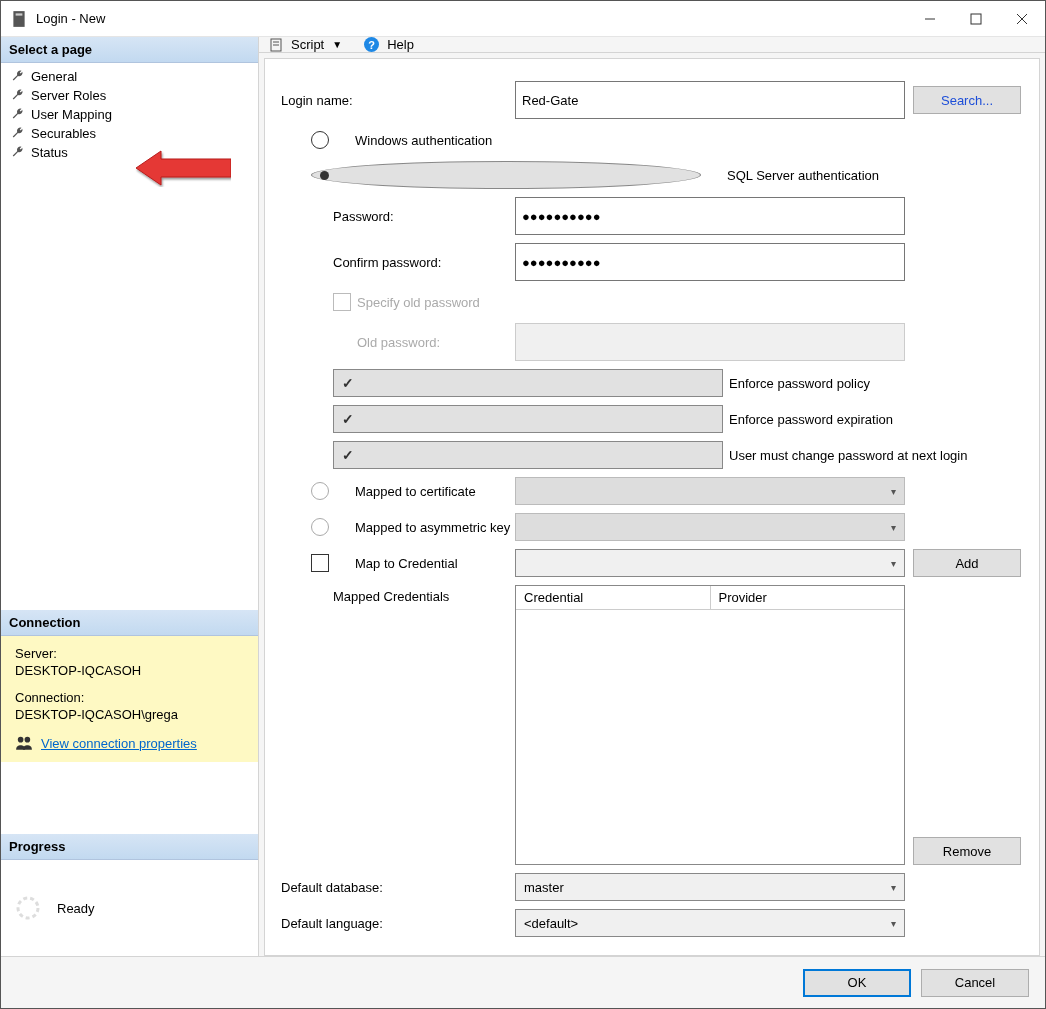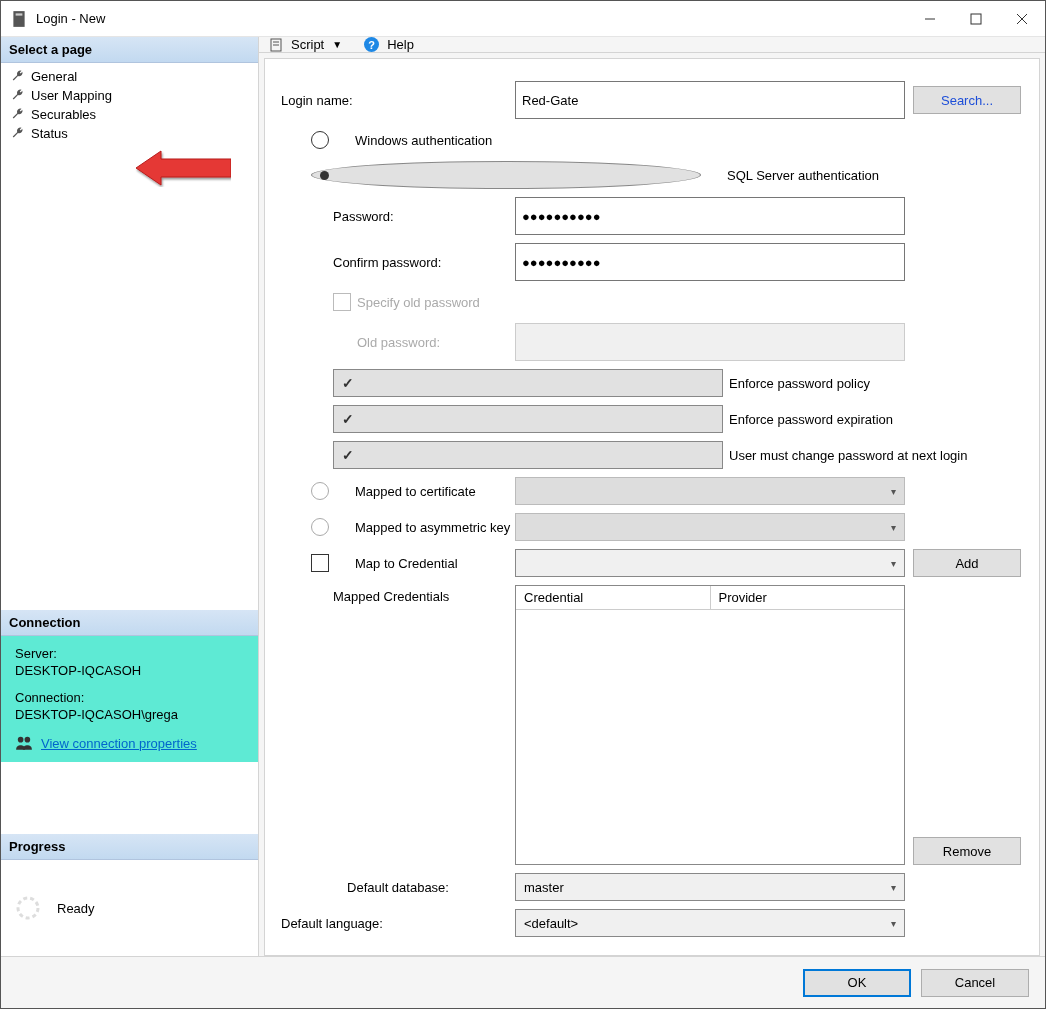--- a/index.html
+++ b/index.html
@@ -17,21 +17,21 @@
 .sidebar { width: 258px; background: #f5f5f5; border-right: 1px solid #d4d4d4; display: flex; flex-direction: column; position: relative; }
 .content { flex: 1; background: #f5f5f5; padding: 0; display: flex; flex-direction: column; position: relative; }
 
 
 .section-hdr { background: linear-gradient(#d6e5f5, #c2d9f0); padding: 5px 8px; font-weight: bold; border-bottom: 1px solid #b0c4de; }
 .pages { background: #fff; padding: 4px 0; flex: 0 0 auto; }
 .page-item { display: flex; align-items: flex-start; padding: 2px 10px; gap: 6px; cursor: pointer; }
 .page-item .wrench { width: 14px; height: 14px; }
 .spacer { flex: 1; background: #fff; }
 
-.conn-box { background: #5eead4; padding: 10px 14px; }
+.conn-box { background: #fef9c3; padding: 10px 14px; }
 .conn-label { margin-bottom: 2px; }
 .conn-val { margin-bottom: 12px; }
 .conn-link { display: flex; align-items: center; gap: 8px; }
 .conn-link a { color: #0066cc; text-decoration: underline; }
 .people-icon { width: 18px; height: 18px; }
 
 .progress-box { background: #fff; padding: 12px 14px; display: flex; align-items: center; gap: 16px; height: 96px;}
 .spinner { width: 26px; height: 26px; }
 
 
@@ -113,20 +113,26 @@
 <div class="main">
 
   <div class="sidebar">
     <div class="section-hdr">Select a page</div>
     <div class="pages">
       <div class="page-item">
         <svg class="wrench" viewBox="0 0 16 16">
             <path d="M13 3a4 4 0 0 1-5 5L3 13l-1-1 5-5a4 4 0 0 1 5-5l-2 2 1 1 2-2z" fill="#555"></path>
           </svg>
         <span>General</span>
+      </div>
+      <div class="page-item">
+        <svg class="wrench" viewBox="0 0 16 16">
+            <path d="M13 3a4 4 0 0 1-5 5L3 13l-1-1 5-5a4 4 0 0 1 5-5l-2 2 1 1 2-2z" fill="#555"></path>
+          </svg>
+        <span>Server Roles</span>
       </div>
       <div class="page-item">
         <svg class="wrench" viewBox="0 0 16 16">
             <path d="M13 3a4 4 0 0 1-5 5L3 13l-1-1 5-5a4 4 0 0 1 5-5l-2 2 1 1 2-2z" fill="#555"></path>
           </svg>
         <span>User Mapping</span>
       </div>
       <div class="page-item">
         <svg class="wrench" viewBox="0 0 16 16">
             <path d="M13 3a4 4 0 0 1-5 5L3 13l-1-1 5-5a4 4 0 0 1 5-5l-2 2 1 1 2-2z" fill="#555"></path>
@@ -315,21 +321,21 @@
                 <div>Provider</div>
               </div>
             </div>
             <div style="display:flex;flex-direction:column;justify-content:flex-end;height:280px;">
               <button class="btn">Remove</button>
             </div>
           </div>
         </div>
       </div>
 
-      <div class="row" style="text-align:center;">
+      <div class="row" style="">
         <div class="lbl">Default database:</div>
         <div class="fld">
             <div class="sel light">
               <span>master</span>
               <span class="chev">▾</span>
             </div>
           </div>
       </div>
 
       <div class="row">

